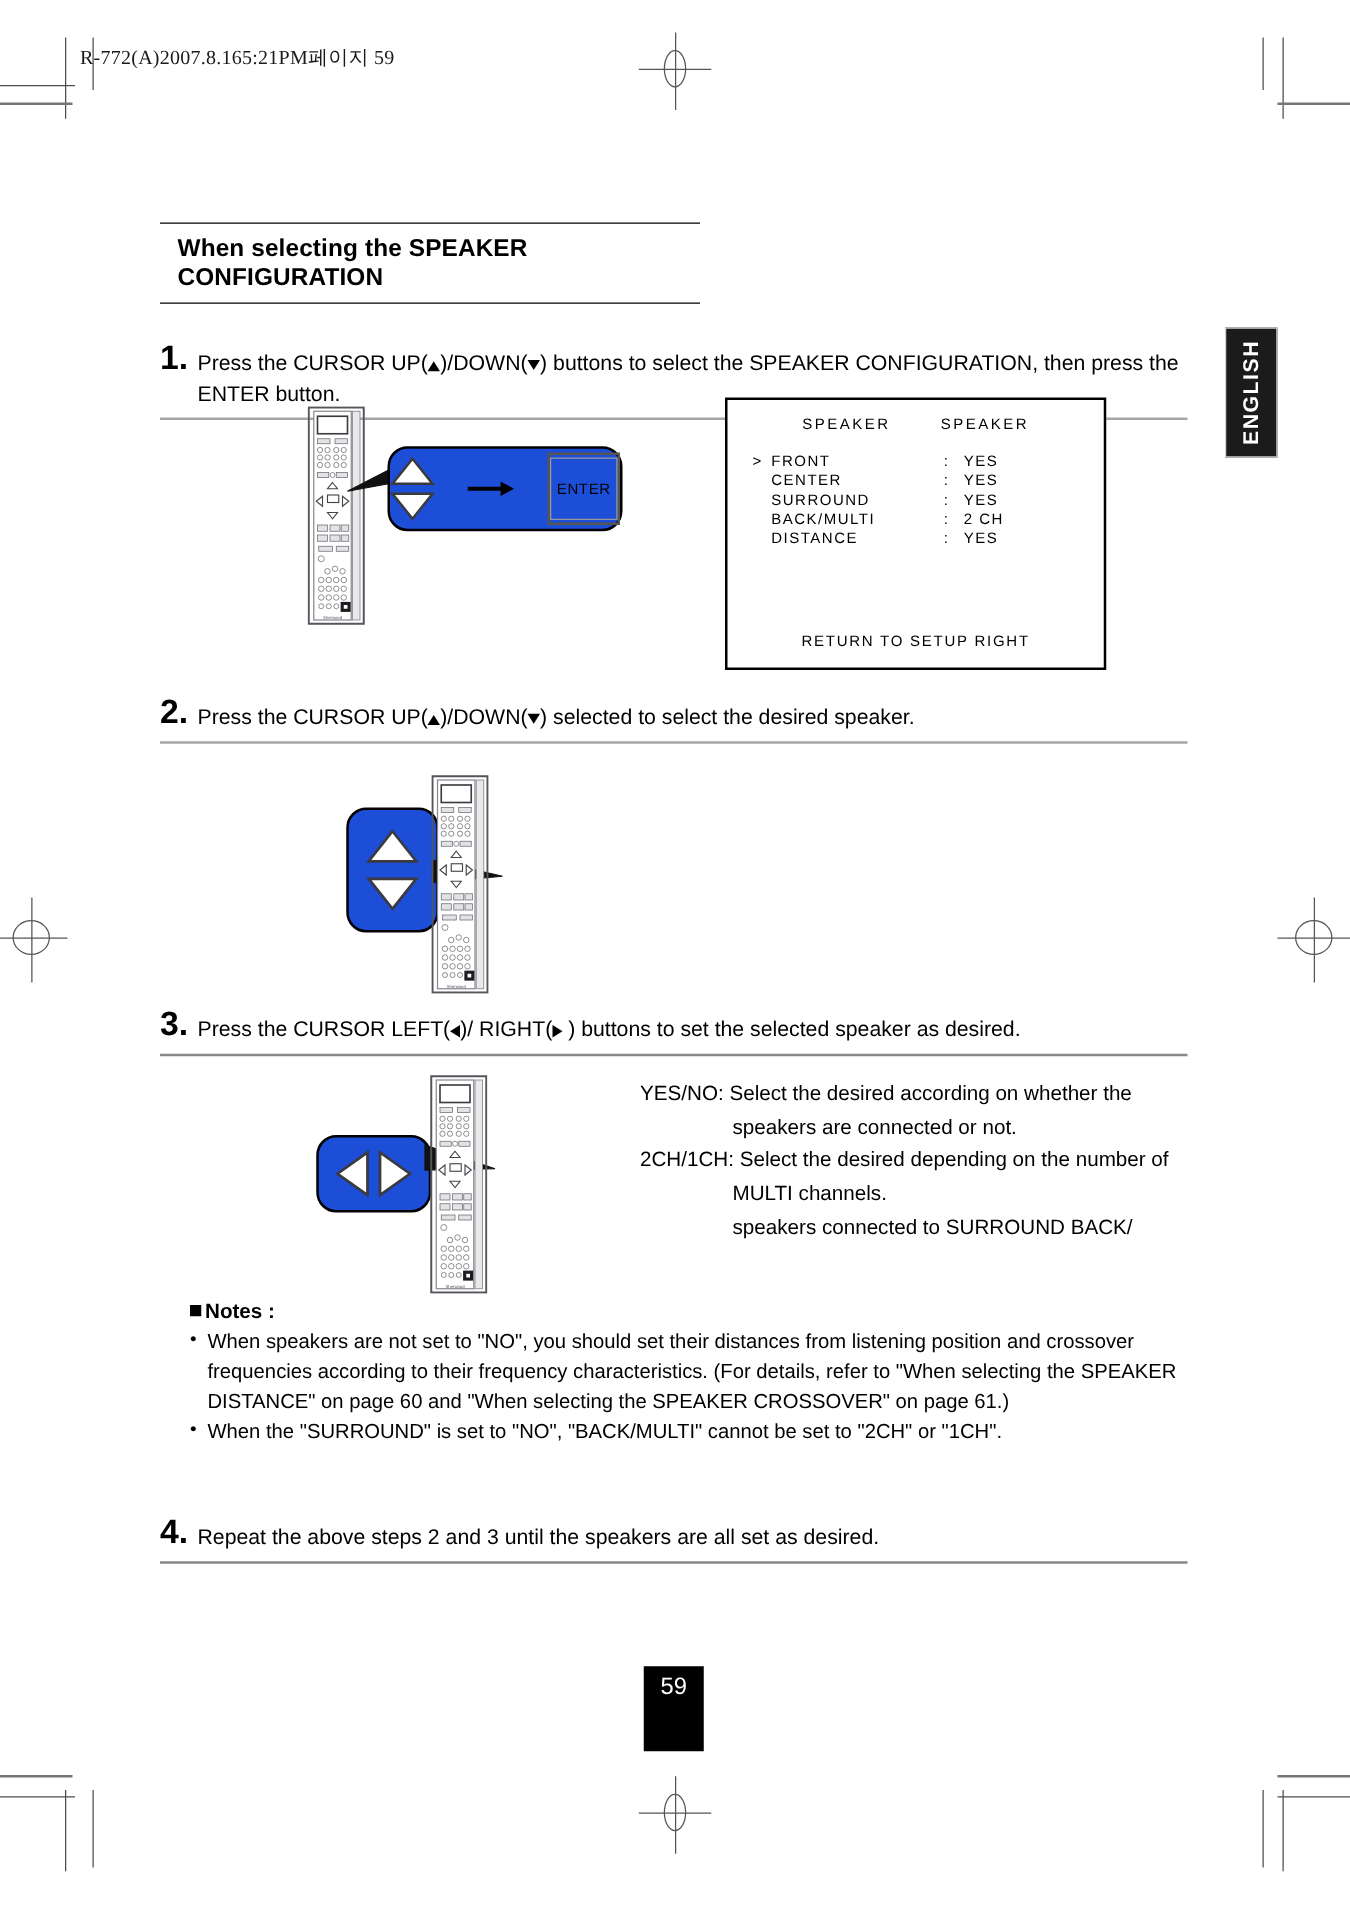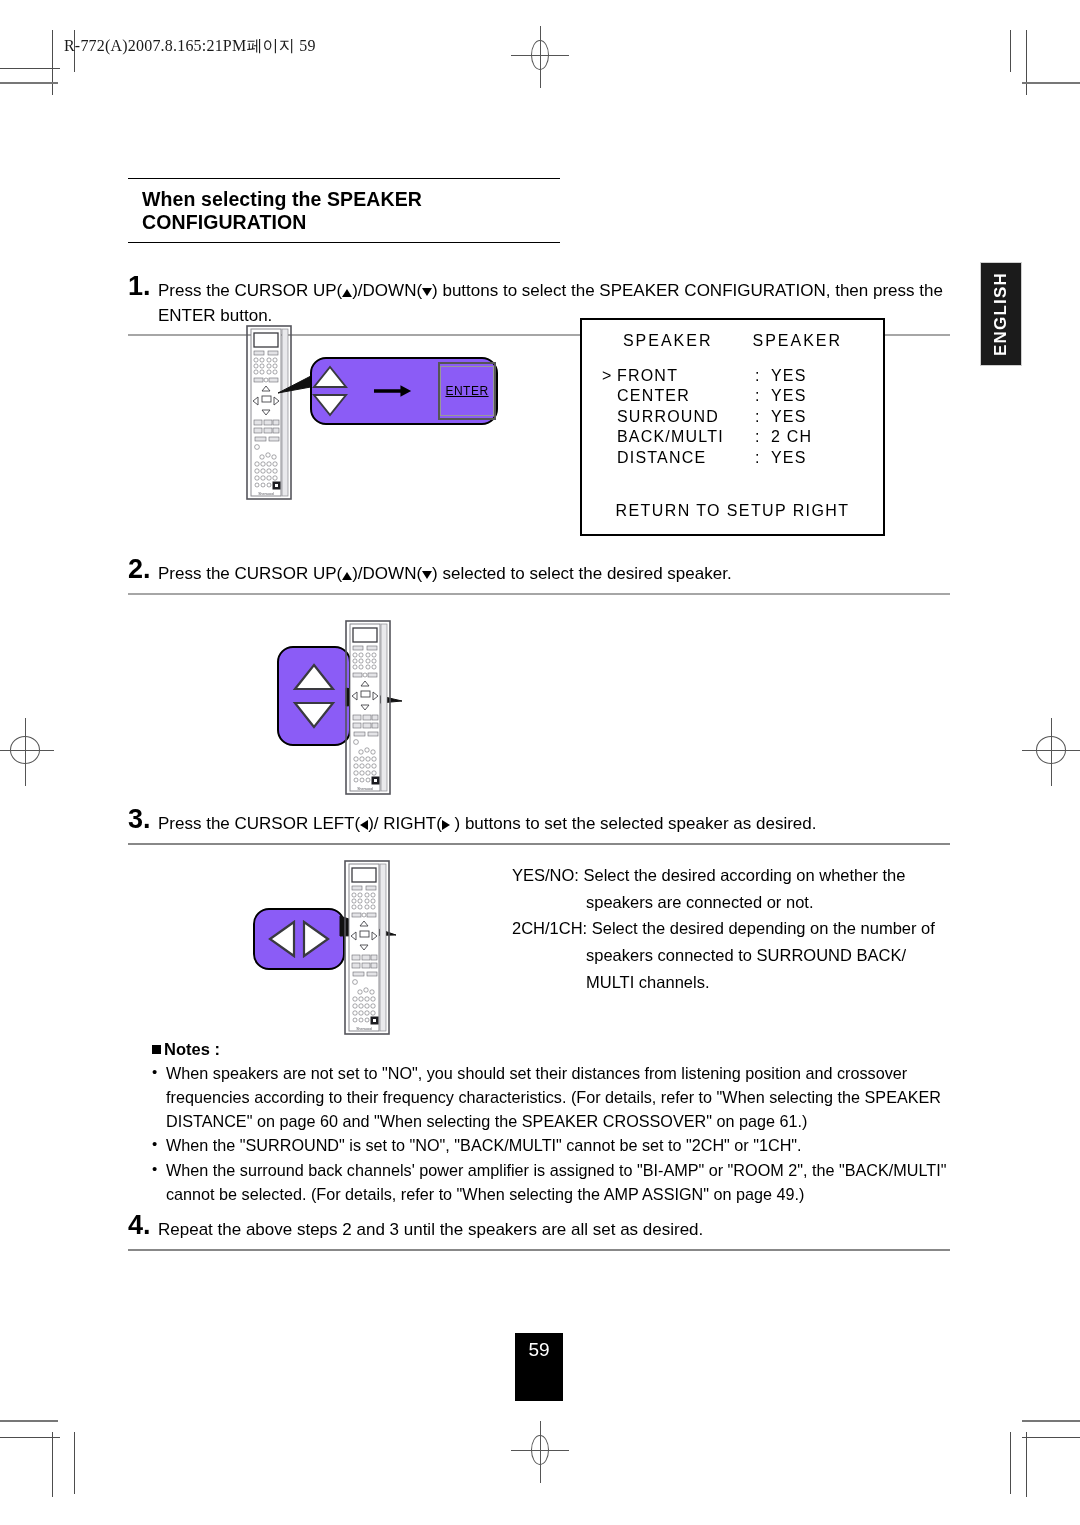--- a/index.html
+++ b/index.html
@@ -75,21 +75,21 @@
     border-right:8px solid #000; vertical-align:-1px; }
   .tri-right{ display:inline-block; width:0;height:0;
     border-top:5px solid transparent;border-bottom:5px solid transparent;
     border-left:8px solid #000; vertical-align:-1px; }
 
   
   #osd{
     position:absolute; left:580px; top:318px;
     width:305px; height:218px;
     border:2px solid #000; background:#fff;
-    font-size:16px; letter-spacing:1.2px;
+    font-size:12px; letter-spacing:1.2px;
   }
   #osd .osd-title{
     text-align:center; margin-top:12px; letter-spacing:2px;
     display:flex; justify-content:center; gap:40px;
   }
   #osd .osd-list{ margin-top:16px; padding-left:20px; }
   #osd .osd-row{ display:flex; line-height:1.28; white-space:pre; }
   #osd .osd-caret{ width:15px; flex:0 0 15px; }
   #osd .osd-label{ width:138px; flex:0 0 138px; }
   #osd .osd-colon{ width:16px; flex:0 0 16px; }
@@ -98,22 +98,21 @@
     position:absolute; left:0; right:0; bottom:14px;
     text-align:center; letter-spacing:1.4px;
   }
 
   
   .remote{ position:absolute; }
 
   
   .callout{
     position:absolute; border:2px solid #000; border-radius:16px;
-    background:#8b5cf6;
-    text-decoration:underline;
+    background:#1d4ed8;
   }
   .callout-inner{
     width:100%; height:100%;
     display:flex; align-items:center; justify-content:center; gap:26px;
   }
   .enter-btn{
     width:62px;height:58px;border:2px solid #555;
     display:flex;align-items:center;justify-content:center;
     font-size:12px; letter-spacing:.5px;
   }
@@ -520,32 +519,31 @@
     </g>
     <rect x="27" y="157" width="7" height="7" fill="#1c1c20" stroke="#1c1c20"></rect>
     <rect x="29" y="159" width="3" height="3" fill="#ffffff"></rect>
     <text x="20" y="170" font-family="Liberation Sans, sans-serif" font-size="3.4" fill="#55555c" text-anchor="middle">Sherwood</text>
   </svg>
 
   <div id="step3-desc">
     <span>YES/NO: Select the desired according on whether the</span>
     <span class="hang">speakers are connected or not.</span>
     <span>2CH/1CH: Select the desired depending on the number of</span>
+    <span class="hang">MULTI channels.</span>
     <span class="hang">speakers connected to SURROUND BACK/</span>
-    <span class="hang">MULTI channels.</span>
   </div>
 
   <div id="notes">
     <div class="notes-head">
       <span class="sq"></span><span>Notes :</span>
     </div>
     <ul>
       <li>When speakers are not set to "NO", you should set their distances from listening position and crossover frequencies according to their frequency characteristics. (For details, refer to "When selecting the SPEAKER DISTANCE" on page 60 and "When selecting the SPEAKER CROSSOVER" on page 61.)</li>
       <li>When the "SURROUND" is set to "NO", "BACK/MULTI" cannot be set to "2CH" or "1CH".</li>
-      <li>When the surround back channels' power amplifier is assigned to "BI-AMP" or "ROOM 2", the "BACK/MULTI" cannot be selected. (For details, refer to "When selecting the AMP ASSIGN" on page 49.)</li>
     </ul>
   </div>
 
   <div style="position:absolute;left:128px;top:1212px;width:822px;">
     <div class="step-row">
       <div class="step-num">4.</div>
       <div class="step-txt">Repeat the above steps 2 and 3 until the speakers are all set as desired.</div>
     </div>
     <div class="rule dark"></div>
   </div>

